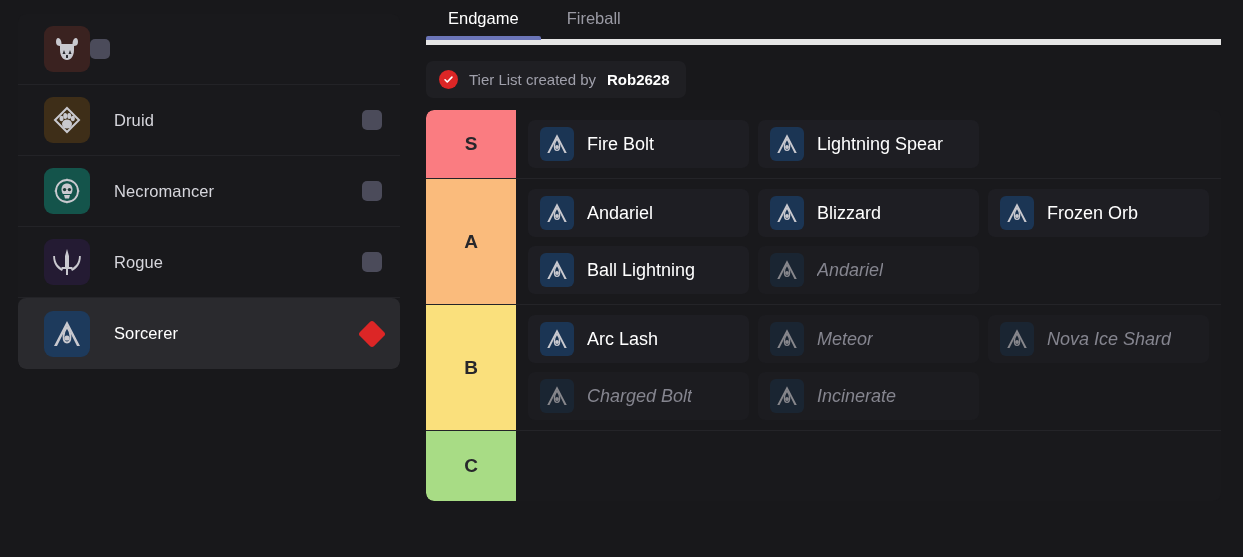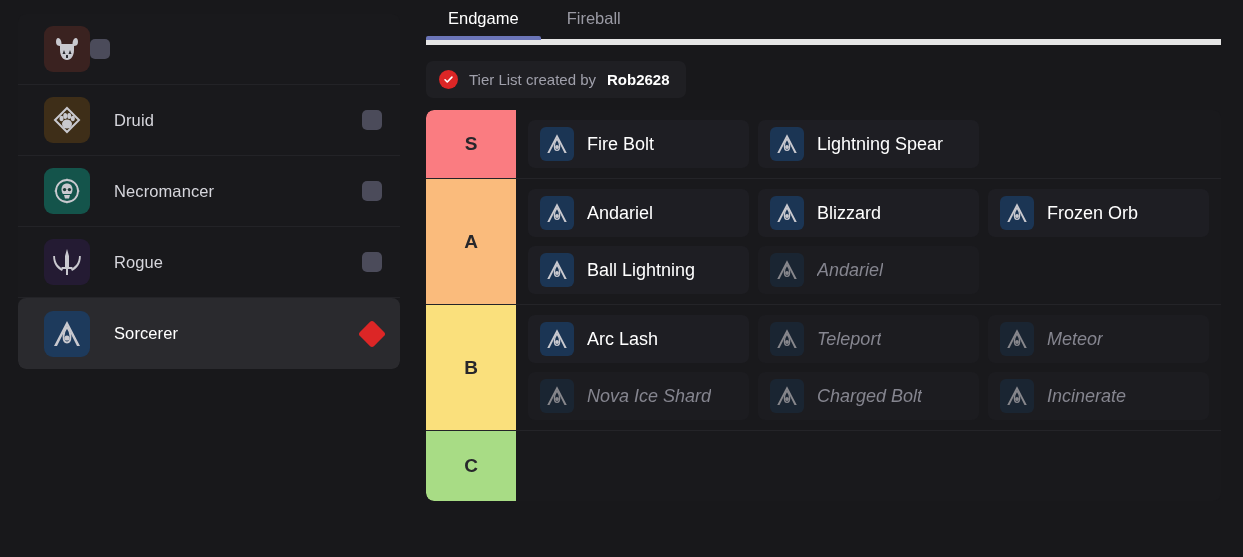--- a/index.html
+++ b/index.html
@@ -378,30 +378,20 @@
               <span class="skill-name">Arc Lash</span>
             </div>
             <div class="skill dim">
               <span class="skill-icon">
                 <svg viewBox="0 0 32 32">
                   <path d="M16 3 L29 28 L26 28 L16 8 L6 28 L3 28 Z" fill="#C9C9CF"></path>
                   <path d="M16 9 C16 9 12.5 14 12.5 18.5 C12.5 22.3 14 24.5 16 24.5 C18 24.5 19.5 22.3 19.5 18.5 C19.5 14 16 9 16 9 Z" fill="none" stroke="#C9C9CF" stroke-width="1.8"></path>
                   <circle cx="16" cy="20" r="2.6" fill="#C9C9CF"></circle>
                 </svg>
               </span>
-              <span class="skill-name">Teleport</span>
-            </div>
-            <div class="skill dim">
-              <span class="skill-icon">
-                <svg viewBox="0 0 32 32">
-                  <path d="M16 3 L29 28 L26 28 L16 8 L6 28 L3 28 Z" fill="#C9C9CF"></path>
-                  <path d="M16 9 C16 9 12.5 14 12.5 18.5 C12.5 22.3 14 24.5 16 24.5 C18 24.5 19.5 22.3 19.5 18.5 C19.5 14 16 9 16 9 Z" fill="none" stroke="#C9C9CF" stroke-width="1.8"></path>
-                  <circle cx="16" cy="20" r="2.6" fill="#C9C9CF"></circle>
-                </svg>
-              </span>
               <span class="skill-name">Meteor</span>
             </div>
             <div class="skill dim">
               <span class="skill-icon">
                 <svg viewBox="0 0 32 32">
                   <path d="M16 3 L29 28 L26 28 L16 8 L6 28 L3 28 Z" fill="#C9C9CF"></path>
                   <path d="M16 9 C16 9 12.5 14 12.5 18.5 C12.5 22.3 14 24.5 16 24.5 C18 24.5 19.5 22.3 19.5 18.5 C19.5 14 16 9 16 9 Z" fill="none" stroke="#C9C9CF" stroke-width="1.8"></path>
                   <circle cx="16" cy="20" r="2.6" fill="#C9C9CF"></circle>
                 </svg>
               </span>

